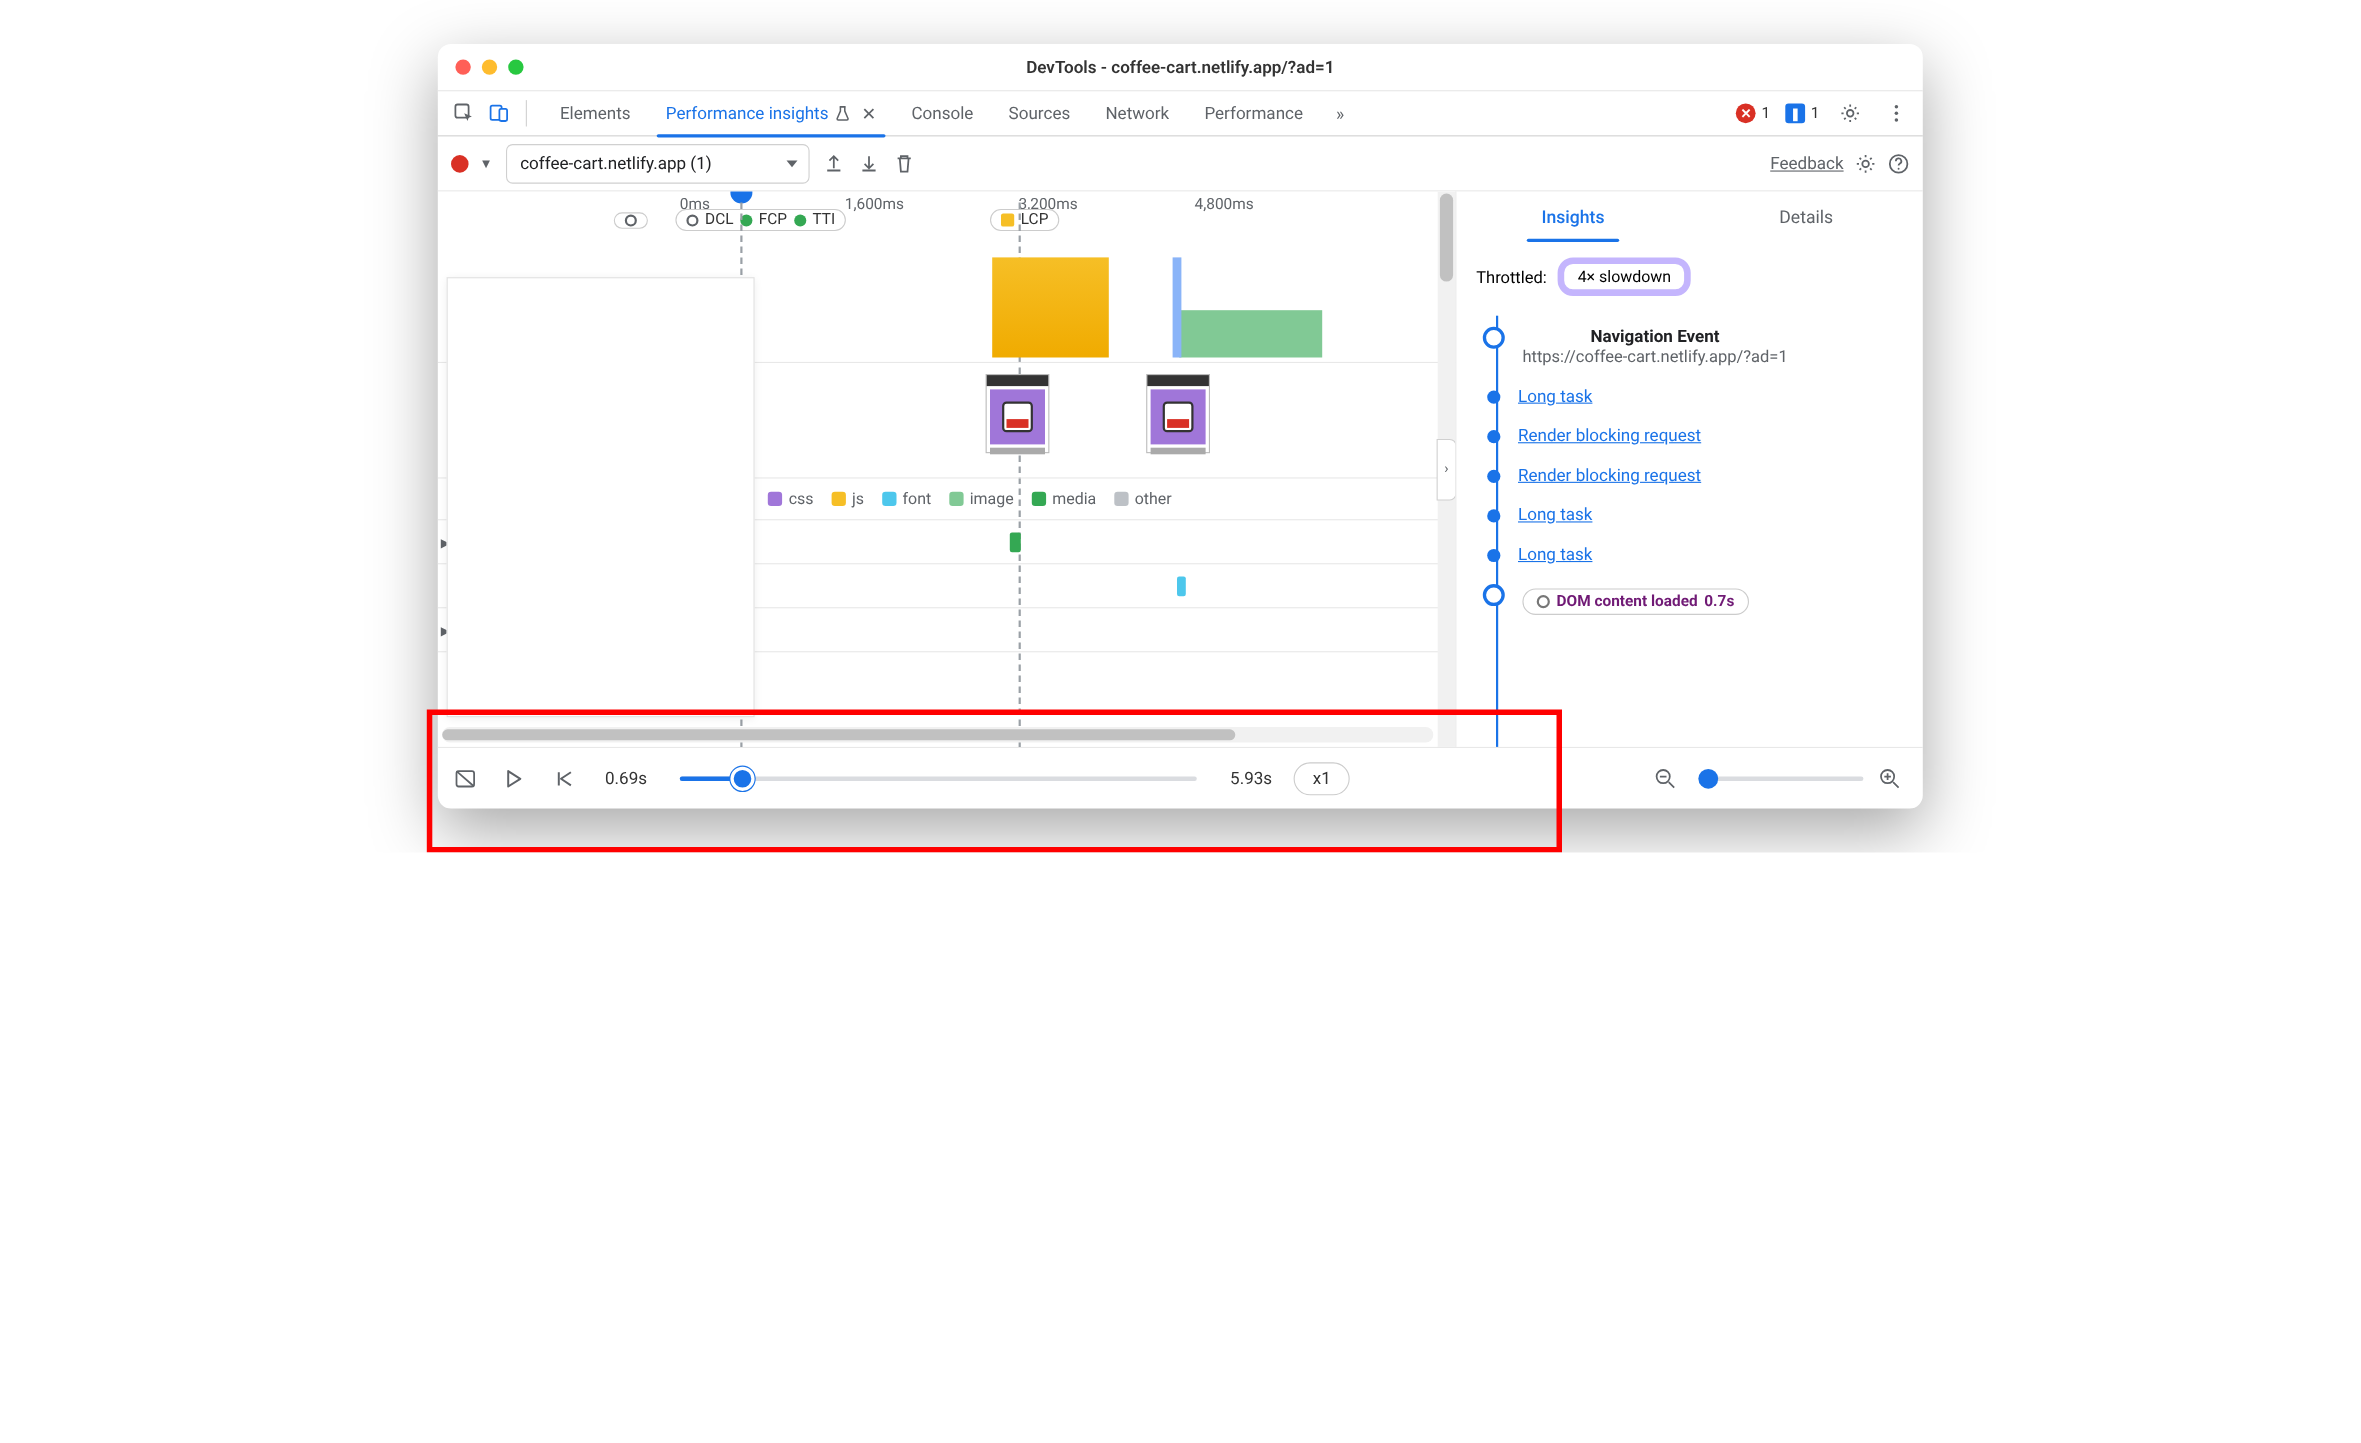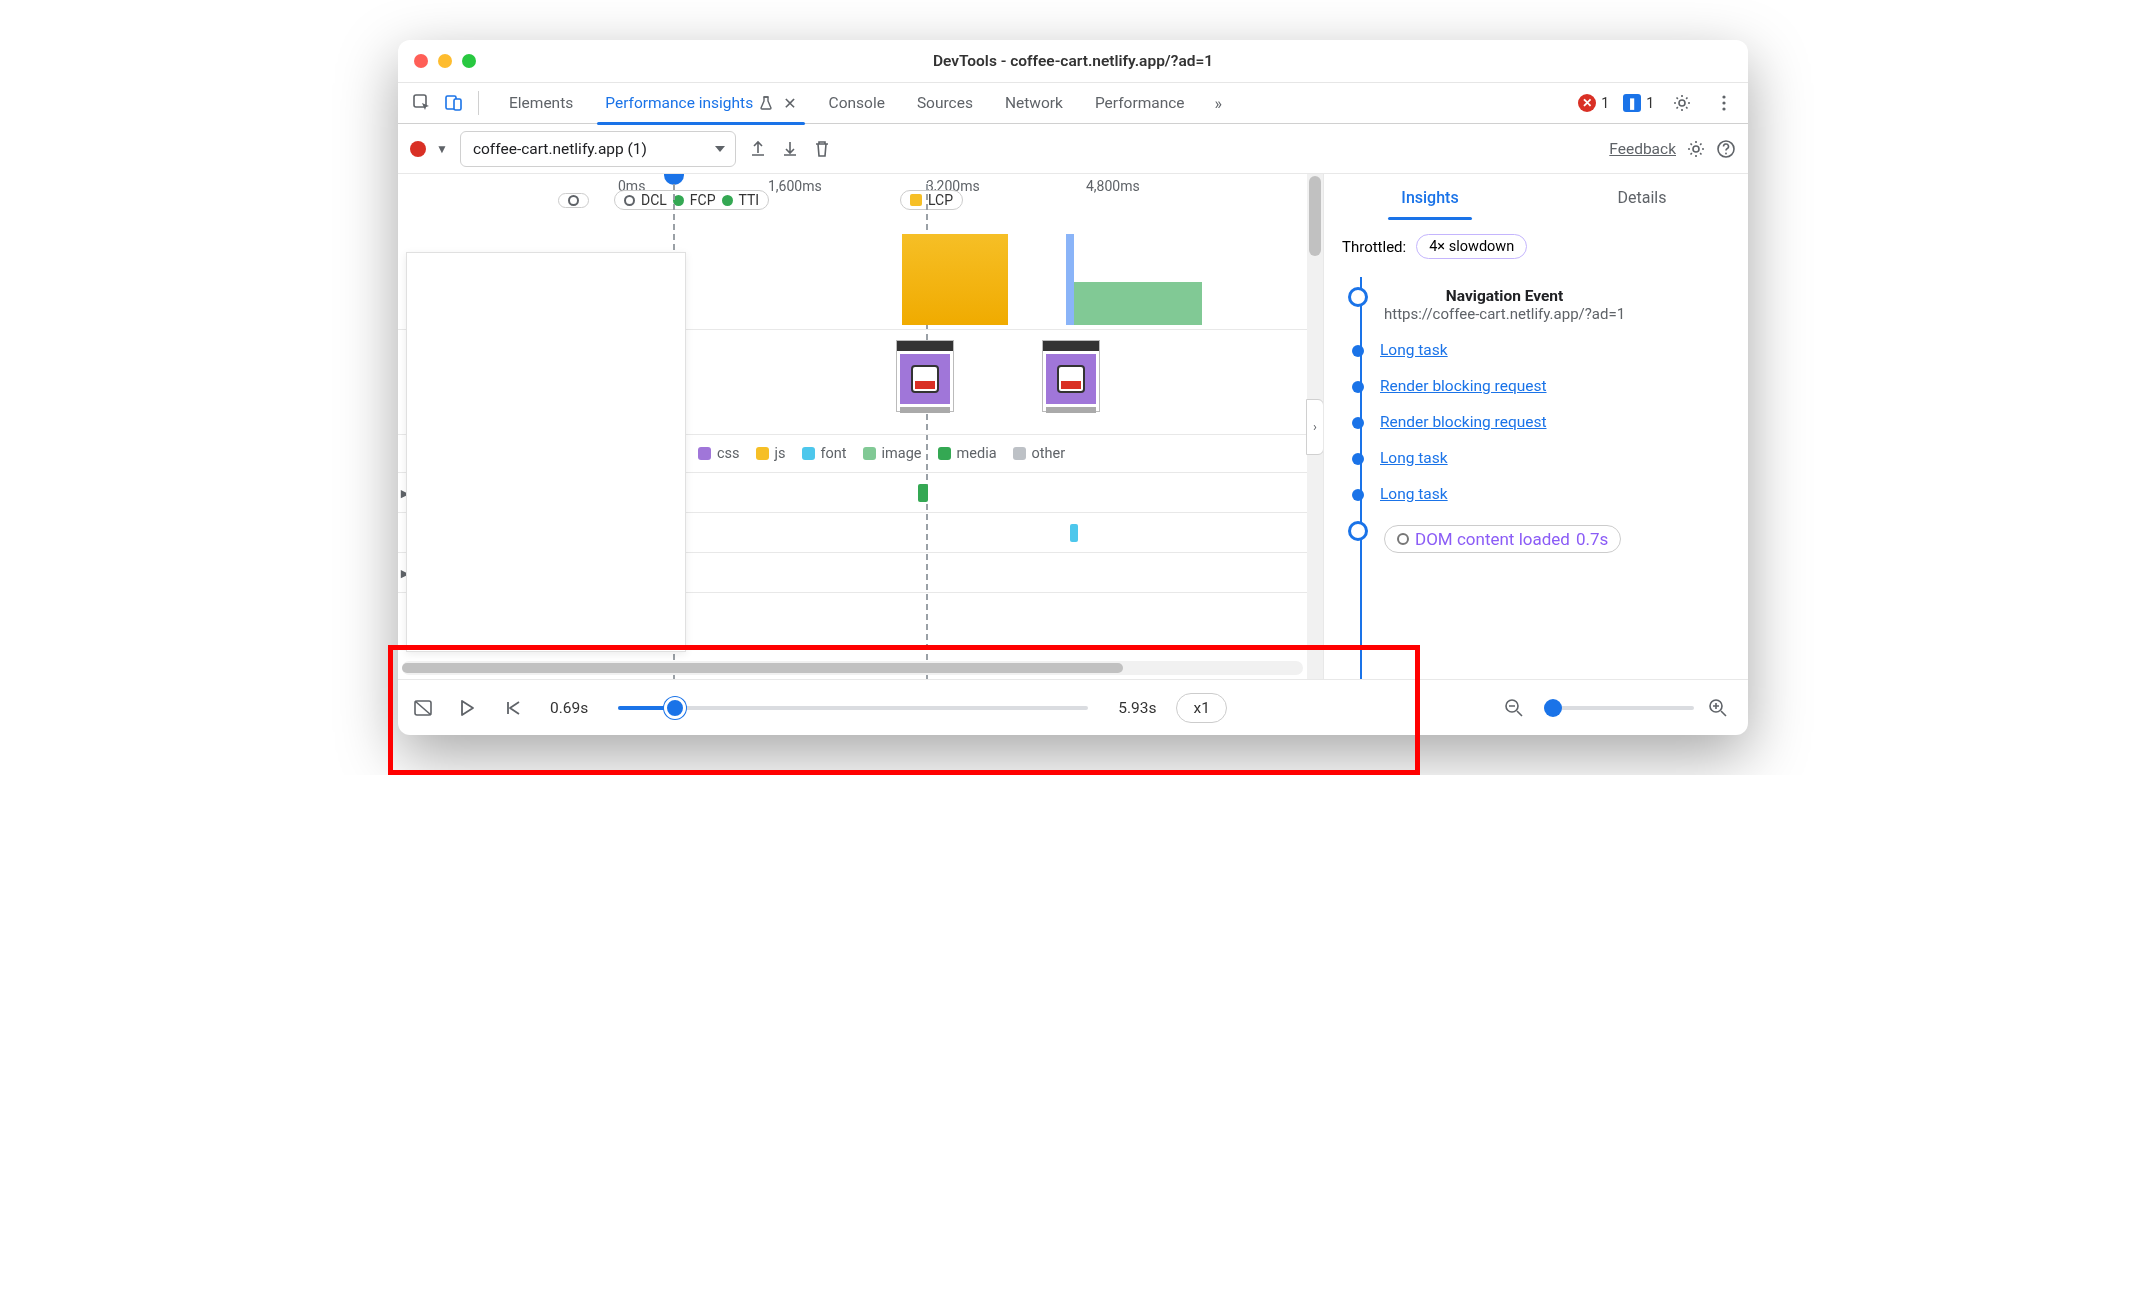--- a/index.html
+++ b/index.html
@@ -200,30 +200,30 @@
   
   .sheet { position:absolute; left:8px; top:78px; width:280px; height:400px; background:#fff; border:1px solid #e0e0e0; box-shadow:0 2px 8px rgba(0,0,0,0.08);}
   .toggle-tri { position:absolute; left:0; width:14px; text-align:center; font-size:11px; color:#5f6368; }
   
   .sidebar { width: 424px; display:flex; flex-direction:column; overflow:hidden; }
   .side-tabs { height: 46px; display:flex; }
   .side-tab { flex:1; display:flex; align-items:center; justify-content:center; font-size:16px; cursor:pointer; color:#5f6368; position:relative;}
   .side-tab.active { color:#1a73e8; font-weight:500;}
   .side-tab.active::after { content:""; position:absolute; bottom:0; left:30%; right:30%; height:3px; background:#1a73e8; border-radius:2px;}
   .throttled-row { padding: 14px 18px 10px; display:flex; align-items:center; gap:10px; font-size:15px; }
-  .chip-pill { border:1px solid #c4b5fd; border-radius:14px; padding:3px 12px; font-size:14.5px; }
+  .chip-pill { border:6px solid #c4b5fd; border-radius:14px; padding:3px 12px; font-size:14.5px; }
   .timeline-list { position:relative; padding: 0 18px 0 30px; overflow:hidden; flex:1;text-align:center; }
   .tl-line { position:absolute; left:36px; top:8px; bottom:0; width:2px; background:#1a73e8; }
   .tl-item { display:flex; align-items:flex-start; gap:16px; margin:18px 0; position:relative;}
   .tl-bullet { width:12px; height:12px; border-radius:50%; background:#1a73e8; margin-top:4px; margin-left:-2px; z-index:1;}
   .tl-bullet.open { background:#fff; border:3px solid #1a73e8; width:20px; height:20px; margin-left:-6px; margin-top:0;}
   .tl-title { font-weight:700; font-size:15.5px; color:#202124;}
   .tl-url { font-size:15px; color:#5f6368; }
   .tl-link { color:#1a73e8; text-decoration:underline; font-size:15.5px;}
-  .tl-chip { display:inline-flex; align-items:center; gap:6px; border:1px solid #ccc; border-radius:14px; padding:3px 12px; font-size:17px; color:#8b5cf6; margin-top:4px;}
+  .tl-chip { display:inline-flex; align-items:center; gap:6px; border:1px solid #ccc; border-radius:14px; padding:3px 12px; font-size:14px; color:#701a75; margin-top:4px;font-weight:bold;}
   .tl-chip .ring { width:12px;height:12px;border:2px solid #777;border-radius:50%;}
   
   .playback {
     height: 56px;
     border-top: 1px solid #e8e8e8;
     display:flex;
     align-items:center;
     padding: 0 14px;
     gap: 20px;
     font-size:15.5px;

